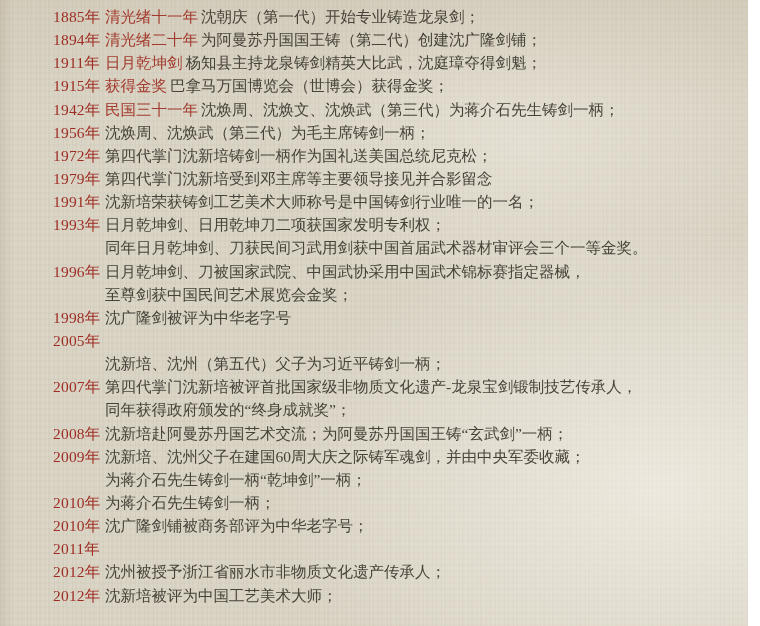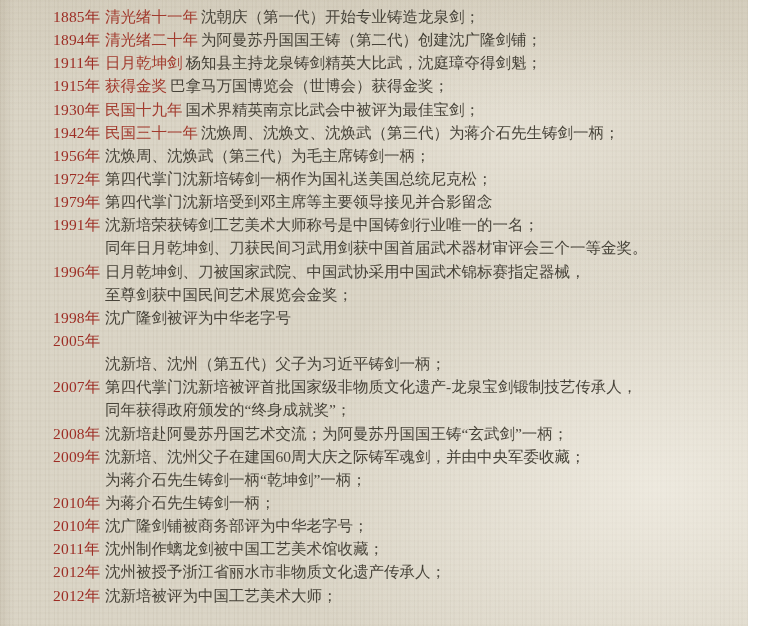--- a/index.html
+++ b/index.html
@@ -70,25 +70,20 @@
     <span class="year">1911年</span>
     <span class="era">日月乾坤剑</span>
     <span class="text">杨知县主持龙泉铸剑精英大比武，沈庭璋夺得剑魁；</span>
   </div>
       <div class="row">
     <span class="year">1915年</span>
     <span class="era">获得金奖</span>
     <span class="text">巴拿马万国博览会（世博会）获得金奖；</span>
   </div>
       <div class="row">
-    <span class="year">1930年</span>
-    <span class="era">民国十九年</span>
-    <span class="text">国术界精英南京比武会中被评为最佳宝剑；</span>
-  </div>
-      <div class="row">
     <span class="year">1942年</span>
     <span class="era">民国三十一年</span>
     <span class="text">沈焕周、沈焕文、沈焕武（第三代）为蒋介石先生铸剑一柄；</span>
   </div>
       <div class="row">
     <span class="year">1956年</span>
 
     <span class="text">沈焕周、沈焕武（第三代）为毛主席铸剑一柄；</span>
   </div>
       <div class="row">
@@ -98,20 +93,25 @@
   </div>
       <div class="row">
     <span class="year">1979年</span>
 
     <span class="text">第四代掌门沈新培受到邓主席等主要领导接见并合影留念</span>
   </div>
       <div class="row">
     <span class="year">1991年</span>
 
     <span class="text">沈新培荣获铸剑工艺美术大师称号是中国铸剑行业唯一的一名；</span>
+  </div>
+      <div class="row">
+    <span class="year">1993年</span>
+
+    <span class="text">日月乾坤剑、日用乾坤刀二项获国家发明专利权；</span>
   </div>
       <div class="row">
     <span class="year"></span>
 
     <span class="text">同年日月乾坤剑、刀获民间习武用剑获中国首届武术器材审评会三个一等金奖。</span>
   </div>
       <div class="row">
     <span class="year">1996年</span>
 
     <span class="text">日月乾坤剑、刀被国家武院、中国武协采用中国武术锦标赛指定器械，</span>
@@ -166,21 +166,20 @@
     <span class="text">为蒋介石先生铸剑一柄；</span>
   </div>
       <div class="row">
     <span class="year">2010年</span>
 
     <span class="text">沈广隆剑铺被商务部评为中华老字号；</span>
   </div>
       <div class="row">
     <span class="year">2011年</span>
 
-    <span class="text">沈州制作螭龙剑被中国工艺美术馆收藏；</span>
   </div>
       <div class="row">
     <span class="year">2012年</span>
 
     <span class="text">沈州被授予浙江省丽水市非物质文化遗产传承人；</span>
   </div>
       <div class="row">
     <span class="year">2012年</span>
 
     <span class="text">沈新培被评为中国工艺美术大师；</span>

